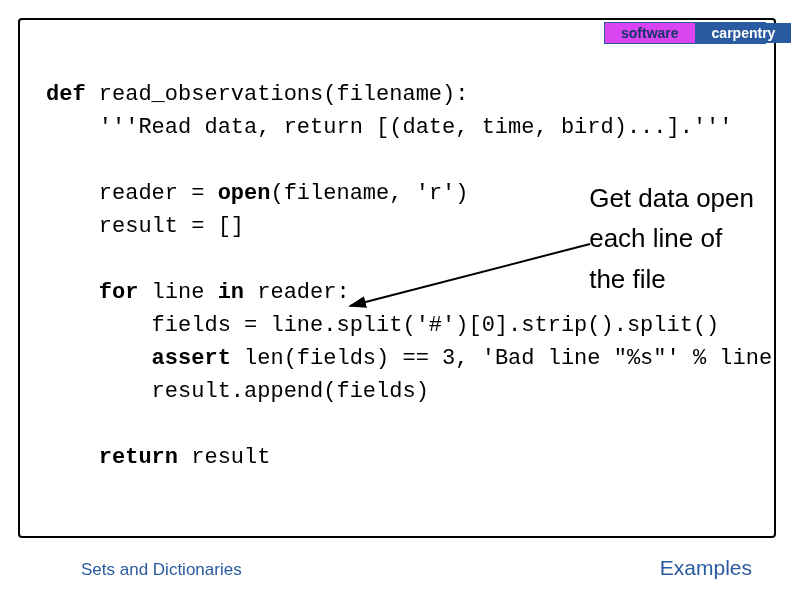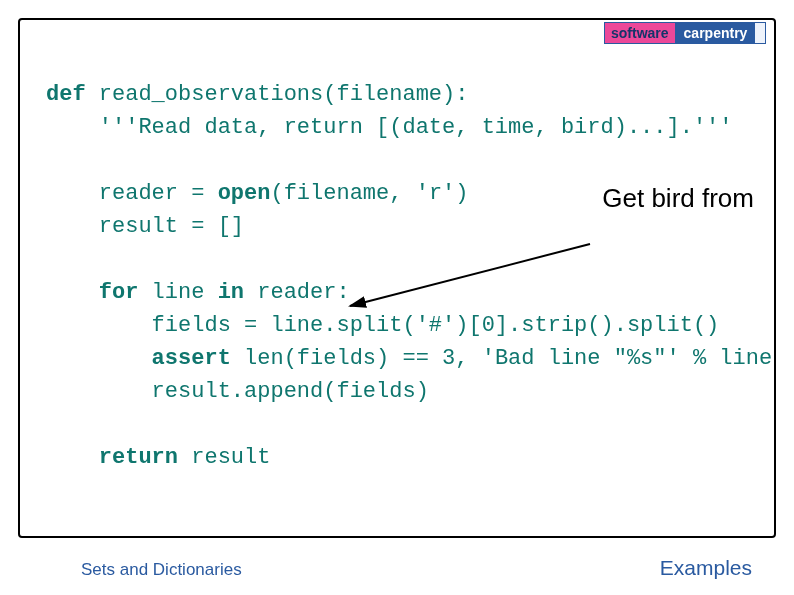--- a/index.html
+++ b/index.html
@@ -26,42 +26,42 @@
     width: 162px;
     height: 22px;
     display: flex;
     align-items: stretch;
     border: 1px solid #2a5aa0;
     background: #eef3fb;
     font-size: 14px;
     font-weight: bold;
   }
   .logo .sw {
-    background: #ec4899;
+    background: #d946ef;
     color: #14356a;
-    padding: 2px 6px;
+    padding: 2px 16px;
     border-right: 1px solid #2a5aa0;
     display: flex;
     align-items: center;
   }
   .logo .cp {
     background: #2a5aa0;
     color: #fff;
-    padding: 2px 8px;
+    padding: 2px 16px;
     display: flex;
     align-items: center;
   }
   .code {
     position: absolute;
     left: 46px;
     top: 78px;
     font-family: "Courier New", Courier, monospace;
     font-size: 22px;
     line-height: 1.5;
-    color: #0f766e;
+    color: #000000;
     white-space: pre;
   }
   .code .kw { font-weight: bold; }
   .annotation {
     position: absolute;
     right: 40px;
     top: 178px;
     font-family: Arial, Helvetica, sans-serif;
     font-size: 26px;
     color: #000;
@@ -107,21 +107,23 @@
 <span>    result = []</span>
 
 <span class="kw">    for</span><span> line </span><span class="kw">in</span><span> reader:</span>
 <span>        fields = line.split('#')[0].strip().split()</span>
 <span class="kw">        assert</span><span> len(fields) == 3, 'Bad line "%s"' % line</span>
 <span>        result.append(fields)</span>
 
 <span class="kw">    return</span><span> result</span></div>
 
 <div class="annotation">
-  <div>Get bird from</div>
+  <div>Get data open</div>
+  <div>each line of</div>
+  <div>the file</div>
 </div>
 
 <svg class="arrow-svg" width="260" height="80">
   <defs>
     <marker id="ah" markerWidth="10" markerHeight="10" refX="8" refY="3" orient="auto">
       <path d="M0,0 L9,3 L0,6 Z" fill="#000"></path>
     </marker>
   </defs>
   <line x1="250" y1="6" x2="10" y2="68" stroke="#000" stroke-width="2" marker-end="url(#ah)"></line>
 </svg>

